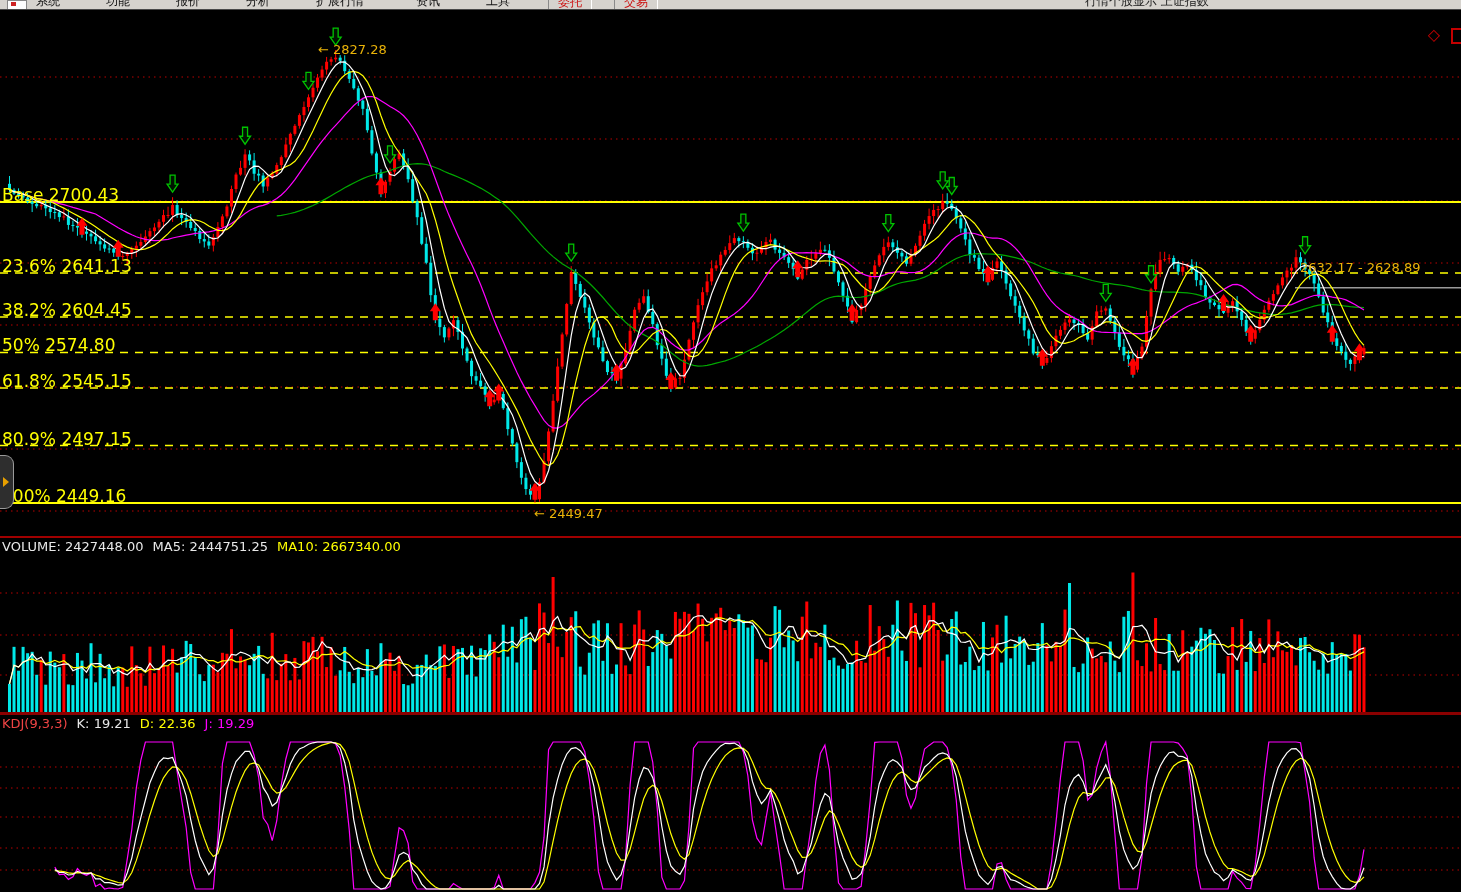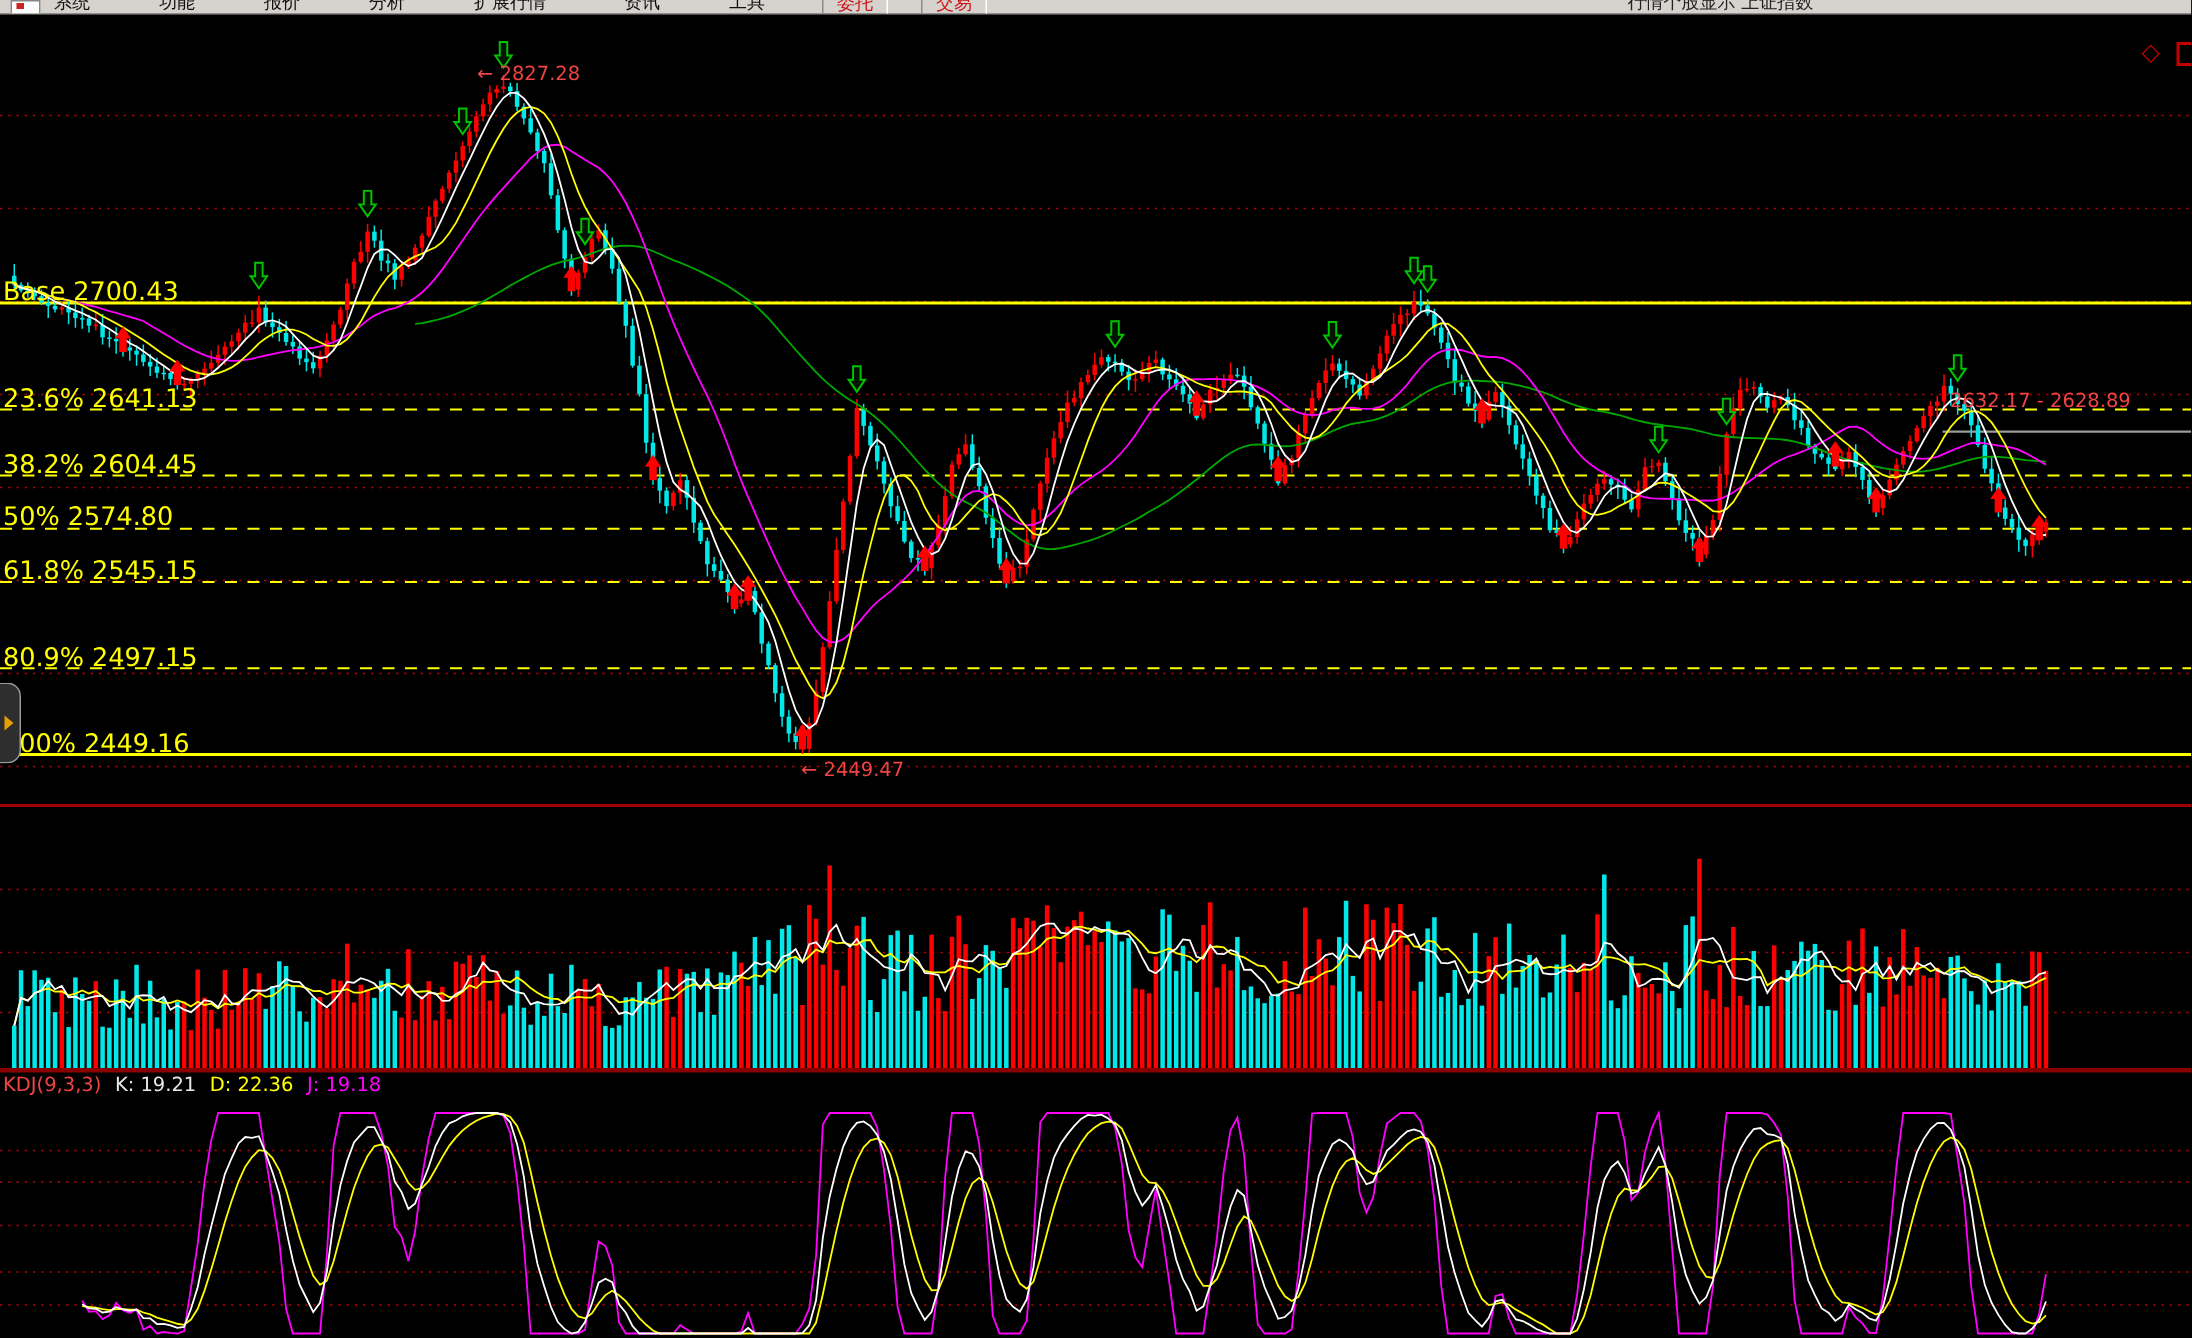--- a/index.html
+++ b/index.html
@@ -17,21 +17,21 @@
   
   .legend-row{position:absolute;left:2px;top:11px;height:18px;z-index:5;display:flex;align-items:center;
               font-size:13px;color:#d9d9d9;white-space:nowrap;}
   .legend-row .ctitle{margin-right:6px;}
   .legend-row .uarr{margin-right:5px;}
   #main-legend span{margin-right:11px;}
   .diamond{position:absolute;right:21px;top:27px;color:#c40000;font-size:16px;line-height:16px;z-index:5;}
   .sqicon{position:absolute;right:-6px;top:28px;width:12px;height:12px;border:2px solid #c40000;z-index:5;}
   #gfx{position:absolute;left:0;top:0;z-index:1;}
   .fib-label{position:absolute;left:2px;font-size:17px;color:#ffff00;z-index:3;white-space:nowrap;}
-  .ann{position:absolute;font-size:13px;color:#ef4444;z-index:3;white-space:nowrap;}
+  .ann{position:absolute;font-size:13px;color:#eab308;z-index:3;white-space:nowrap;}
   .peak{left:318px;top:42px;}
   .trough{left:534px;top:506px;}
   .range{left:1300px;top:260px;}
   .sep{position:absolute;left:0;width:1461px;z-index:2;}
   .sep1{top:536px;height:2px;background:#a00000;}
   .sep2{top:712px;height:3px;background:#8a0000;}
   .panel-title{position:absolute;left:2px;font-size:13px;z-index:3;white-space:nowrap;}
   .panel-title span{margin-right:9px;}
   .vol{top:539px;}
   .kdj{top:716px;}
@@ -1053,19 +1053,20 @@
       <div class="fib-label" style="top: 486px;">100% 2449.16</div>
     </div>
 
   <div class="ann peak">← 2827.28</div>
   <div class="ann trough">← 2449.47</div>
   <div class="ann range">2632.17 - 2628.89</div>
 
   <div class="sep sep1"></div>
   <div class="sep sep2"></div>
 
-  <div class="panel-title kdj" id="kdj-legend"><span style="color: #ef4444; text-align: right;">KDJ(9,3,3)</span><span style="color: rgb(232, 232, 232);">K: 19.21</span><span style="color: rgb(255, 255, 0);">D: 22.36</span><span style="color: rgb(255, 0, 255);">J: 19.18</span></div>
+  <div class="panel-title vol" id="vol-legend"><span style="color: rgb(232, 232, 232);">VOLUME: 2427448.00</span><span style="color: rgb(232, 232, 232);">MA5: 2444751.25</span><span style="color: rgb(255, 255, 0);">MA10: 2667340.00</span></div>
+  <div class="panel-title kdj" id="kdj-legend"><span style="color: #ef4444; text-align: right;">KDJ(9,3,3)</span><span style="color: rgb(232, 232, 232);">K: 19.21</span><span style="color: rgb(255, 255, 0);">D: 22.36</span><span style="color: rgb(255, 0, 255);">J: 19.29</span></div>
 
   <div class="side-tab">
     <span class="side-arrow"></span>
   </div>
 
 </div>
 
 </body></html>

